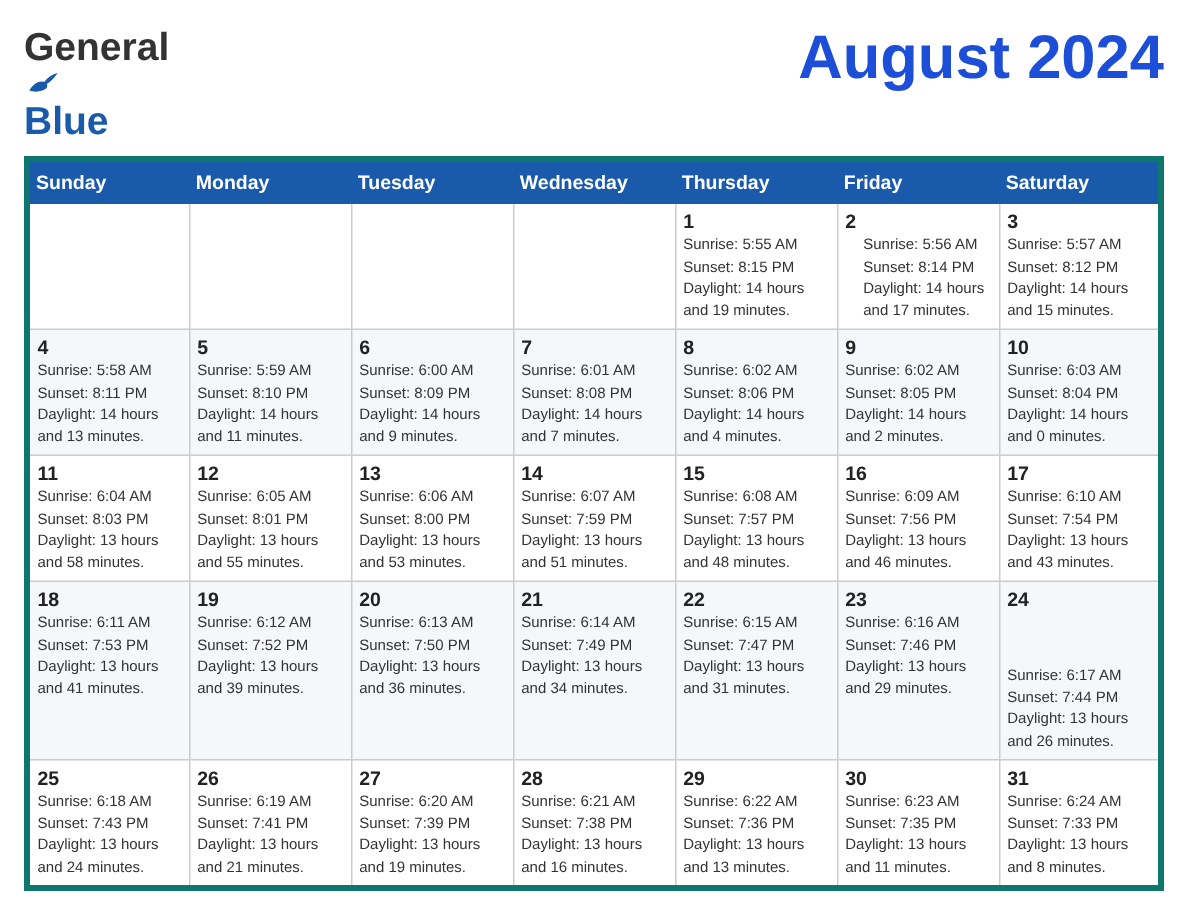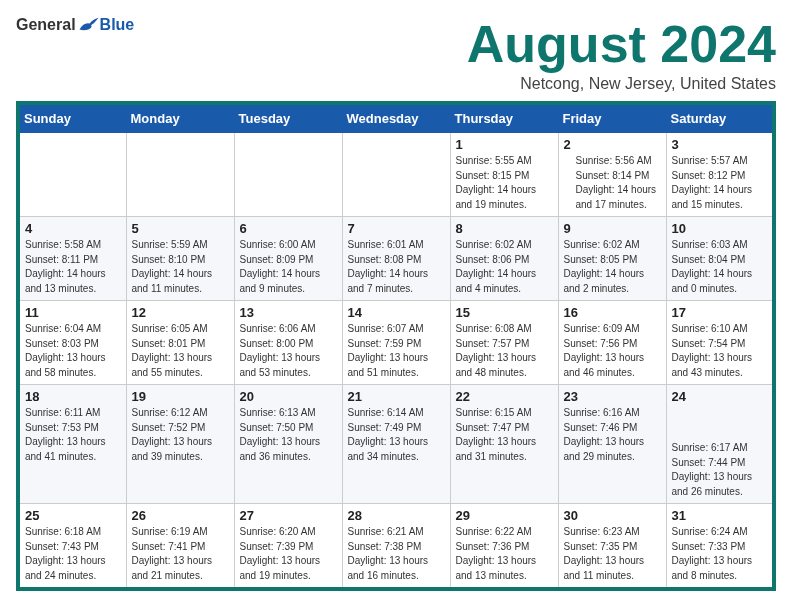--- a/index.html
+++ b/index.html
@@ -16,38 +16,39 @@
       justify-content: space-between;
       margin-bottom: 8px;
     }
     .logo {
       display: flex;
       flex-direction: column;
       align-items: flex-start;
     }
     .logo-text {
       display: flex;
-      align-items: flex-end;
-      font-size: 16px;
+      align-items: flex-start;
+      font-size: 26px;
       font-weight: bold;
+      flex-direction: column;
     }
     .logo-general { color: #333; }
     .logo-blue { color: #1a5aab; }
     .logo-bird {
       width: 22px;
       height: 18px;
       margin-left: 2px;
     }
     .title-block {
       text-align: right;
     }
     .month-title {
-      font-size: 52px;
+      font-size: 41px;
       font-weight: bold;
-      color: #0f766e;
+      color: #1d4ed8;
       line-height: 1.1;
     }
     .location {
       font-size: 16px;
       color: #444;
       margin-top: 2px;
     }
     .calendar {
       width: 100%;
       border-collapse: collapse;
@@ -104,21 +105,20 @@
     <div class="logo-text">
       <span class="logo-general">General</span>
       <svg class="logo-bird" viewBox="0 0 30 24" xmlns="http://www.w3.org/2000/svg">
         <path d="M2 18 Q8 8 16 10 Q20 4 28 2 Q22 10 18 12 Q20 16 14 18 Q8 20 2 18Z" fill="#1a5aab"></path>
       </svg>
       <span class="logo-blue">Blue</span>
     </div>
   </div>
   <div class="title-block">
     <div class="month-title">August 2024</div>
-    <div class="location">Netcong, New Jersey, United States</div>
   </div>
 </div>
 
 <table class="calendar">
   <thead>
     <tr class="header-row">
     <th>Sunday</th>
         <th>Monday</th>
         <th>Tuesday</th>
         <th>Wednesday</th>

